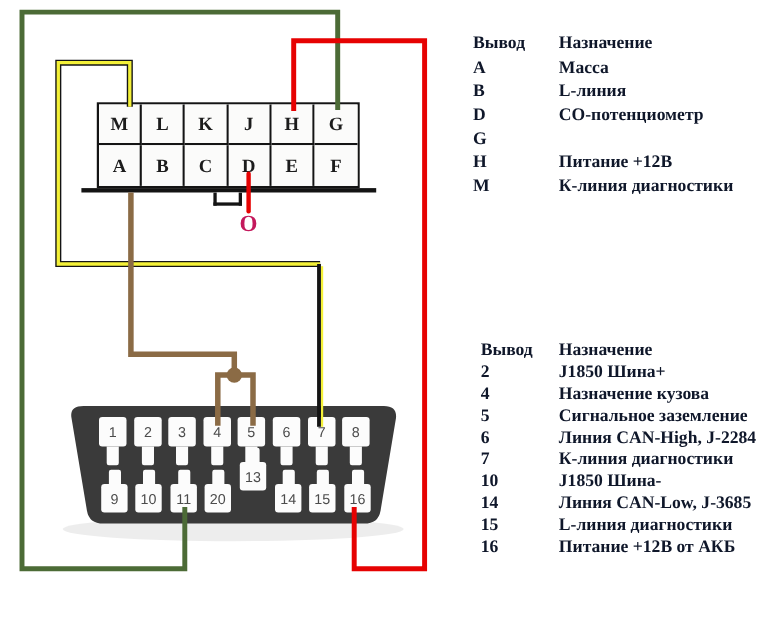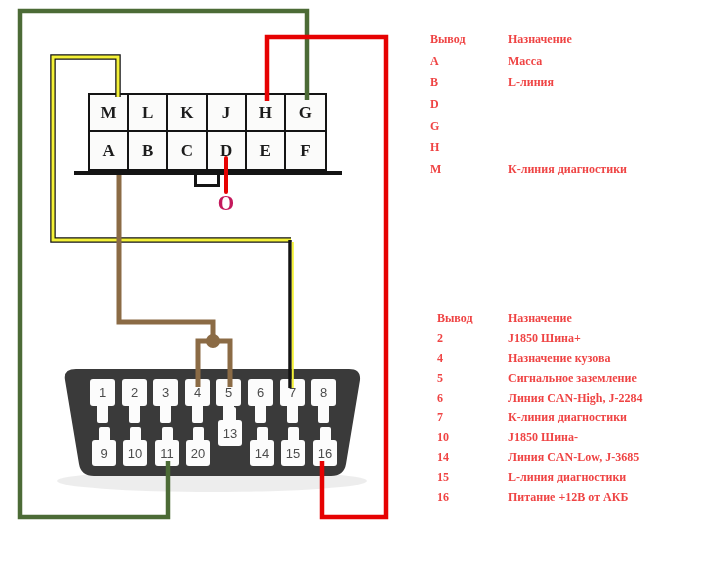--- a/index.html
+++ b/index.html
@@ -43,21 +43,21 @@
   .opin .stem{width:11px;margin:0 auto;background:#fcfcfc;}
   .ot .sq{width:25px;height:27px;}
   .ot .stem{height:17px;border-radius:0 0 2px 2px;}
   .ob .sq{width:24px;height:26px;}
   .ob .stem{height:13px;border-radius:2px 2px 0 0;}
   
   .wires{position:absolute;left:0;top:0;z-index:5;pointer-events:none;}
   
   .legend{
     position:absolute;left:430px;width:275px;
-    font-family:"Liberation Serif",serif;font-weight:bold;font-size:12px;color:#ef4444;
+    font-family:"Liberation Serif",serif;font-weight:bold;font-size:16px;color:#0f172a;
     z-index:3;
   }
   .legend-top{top:29px;}
   .legend-top .lrow{height:21.7px;line-height:21.7px;}
   .legend-bottom{top:309px;}
   .legend-bottom .lrow{height:19.9px;line-height:19.9px;}
   .lrow{display:flex;white-space:nowrap;}
   .lpin{width:78px;flex:0 0 78px;}
   .legend-bottom .lpin{padding-left:7px;box-sizing:border-box;}
 </style>
@@ -176,26 +176,28 @@
     <div class="lrow">
         <span class="lpin">A</span>
         <span class="ldesc">Масса</span>
       </div>
     <div class="lrow">
         <span class="lpin">B</span>
         <span class="ldesc">L-линия</span>
       </div>
     <div class="lrow">
         <span class="lpin">D</span>
+        <span class="ldesc">CO-потенциометр</span>
       </div>
     <div class="lrow">
         <span class="lpin">G</span>
       </div>
     <div class="lrow">
         <span class="lpin">H</span>
+        <span class="ldesc">Питание +12В</span>
       </div>
     <div class="lrow">
         <span class="lpin">M</span>
         <span class="ldesc">К-линия диагностики</span>
       </div>
   </div>
 
   <div class="legend legend-bottom">
     <div class="lrow">
         <span class="lpin">Вывод</span>

